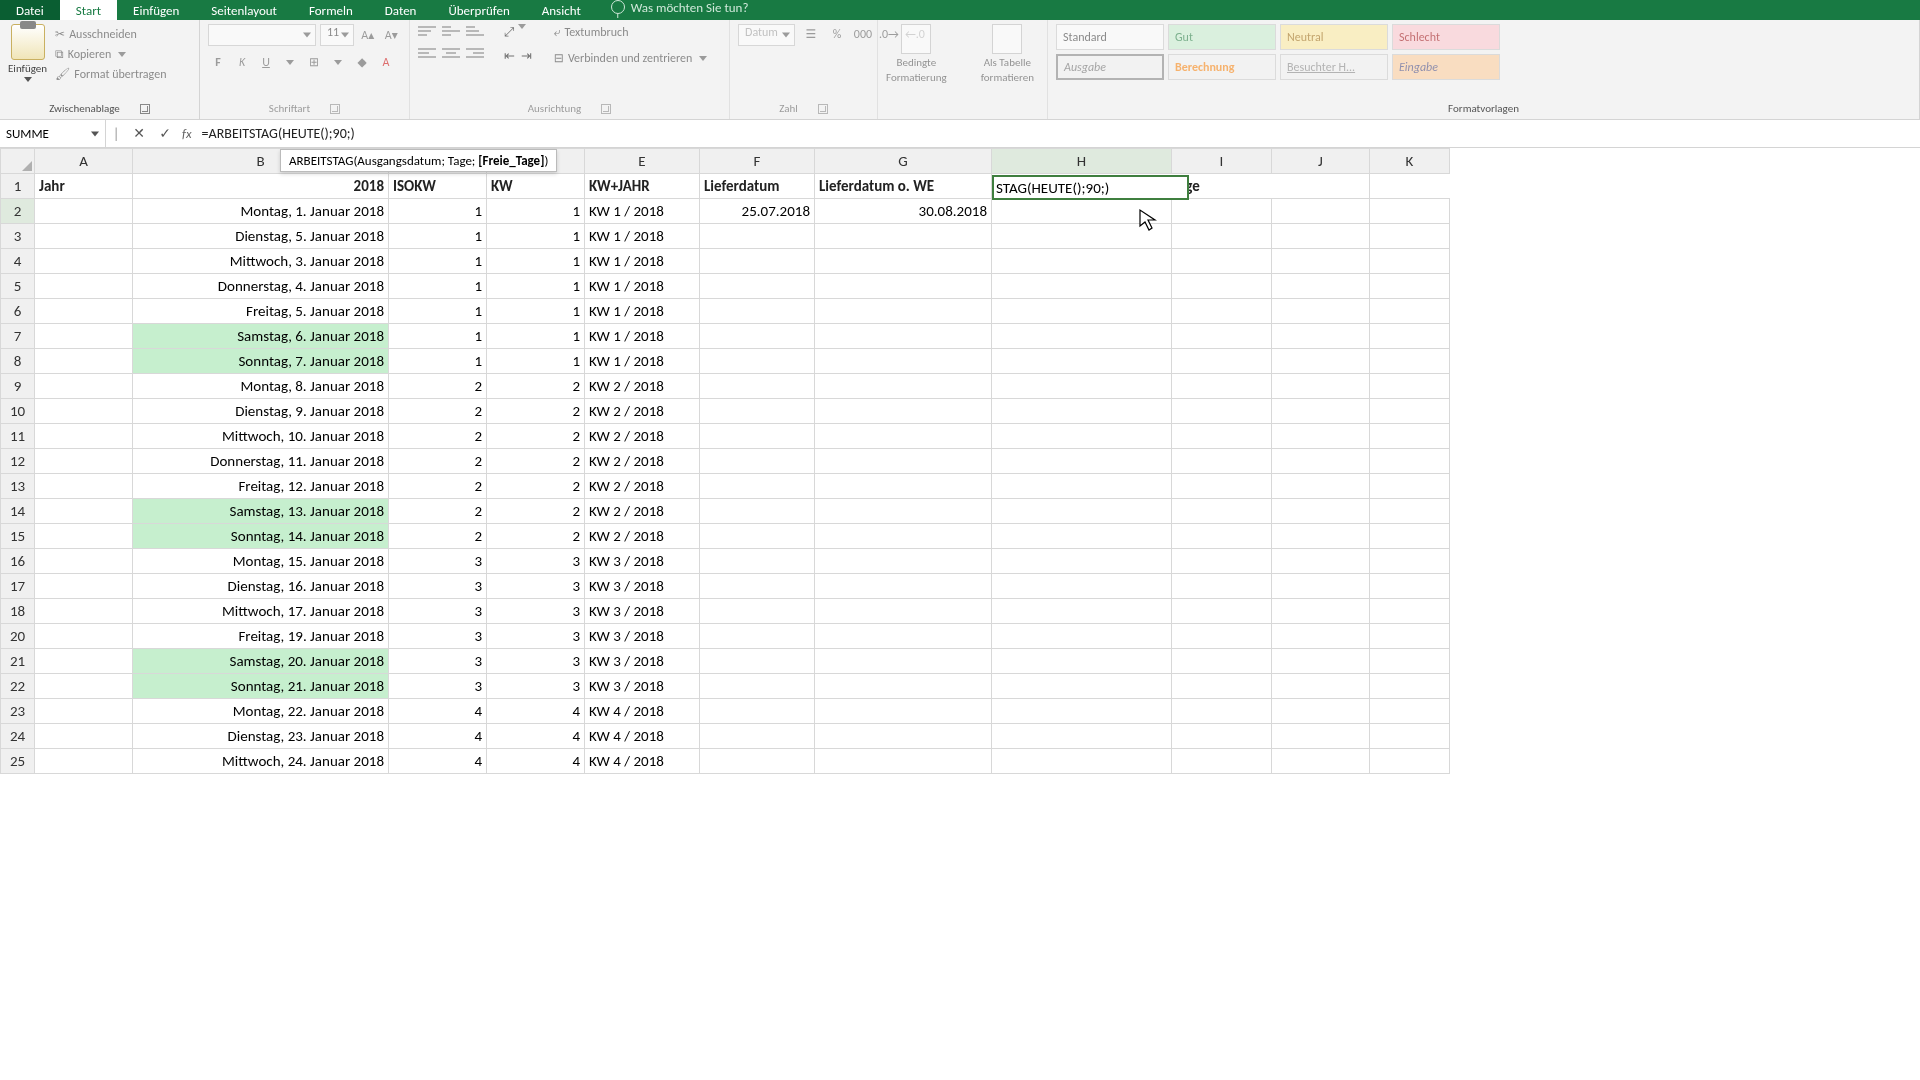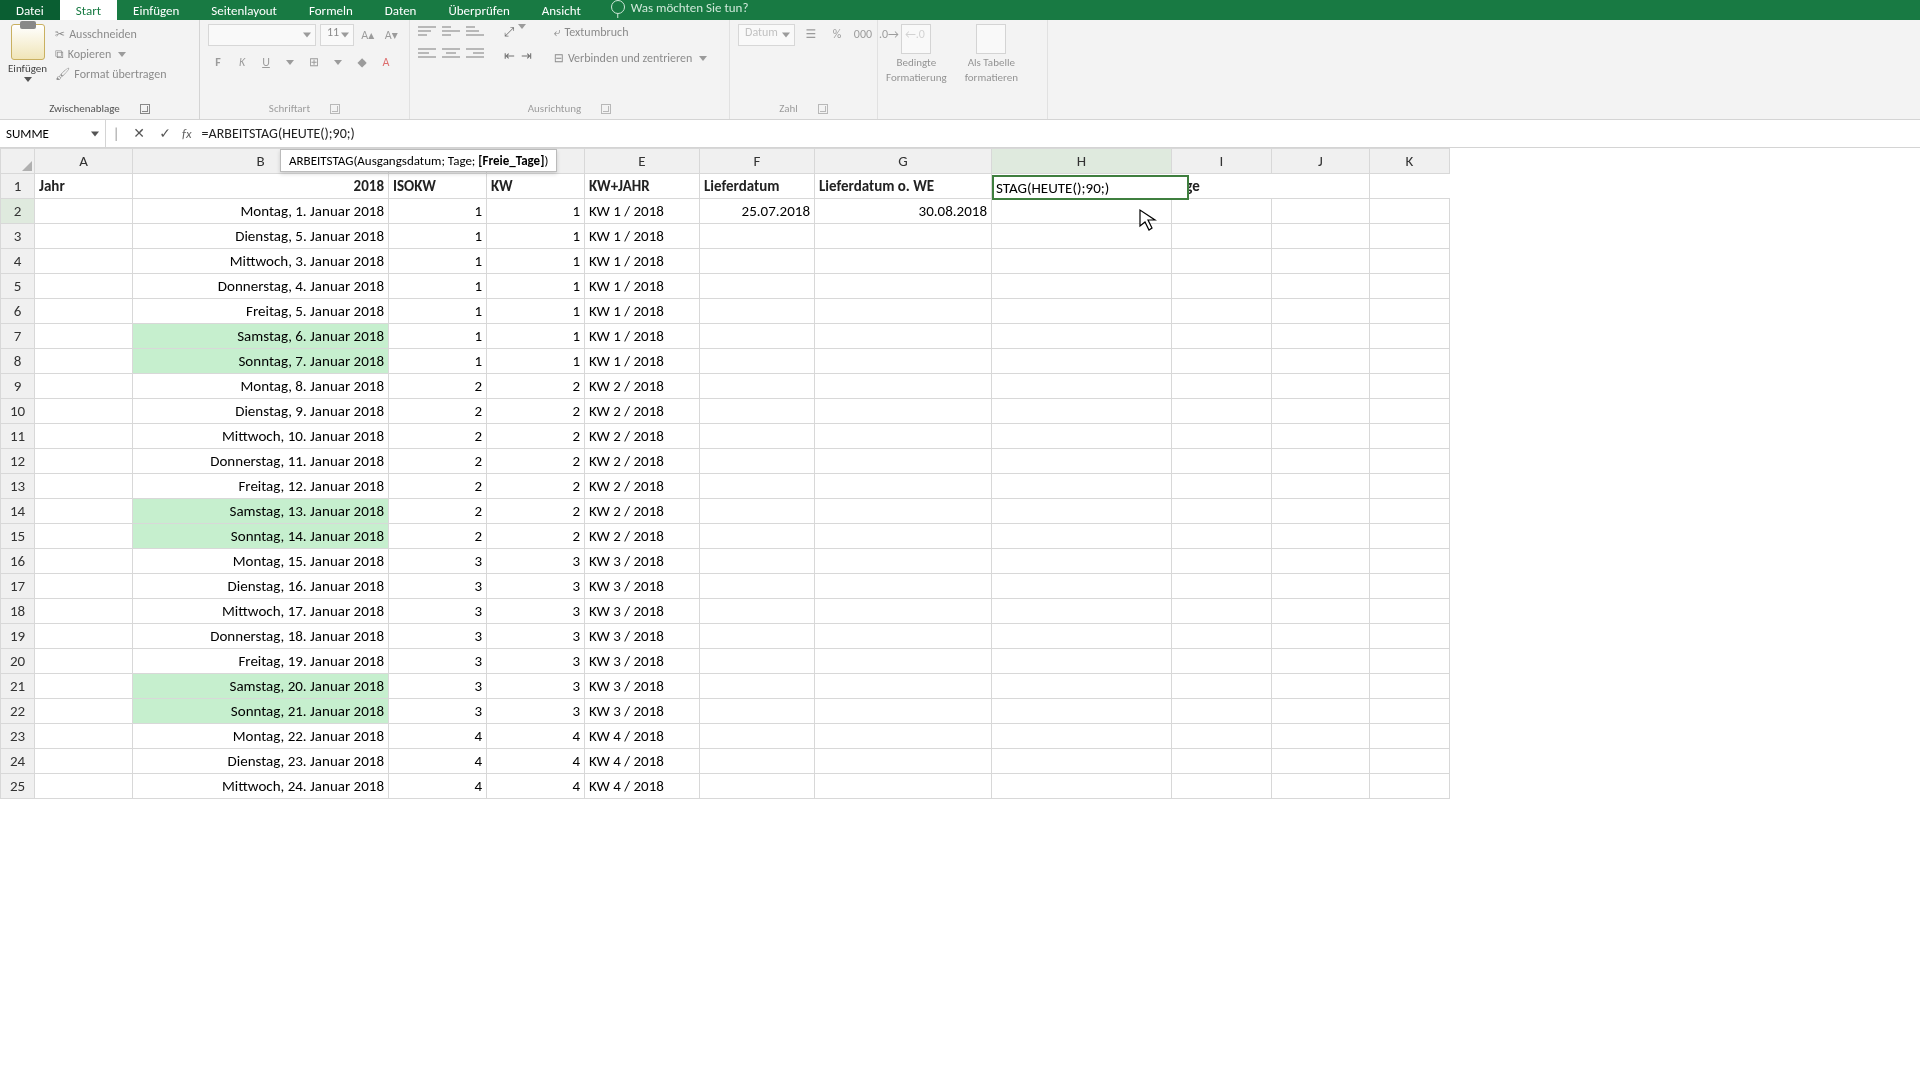--- a/index.html
+++ b/index.html
@@ -247,35 +247,50 @@
         <span class="letter-btn">←.0</span>
       </div>
     </div>
     <div class="ribbon-group-label">
         <span>Zahl</span>
         <span class="dlg-launcher"></span>
       </div>
   </div>
 
   <div class="ribbon-group disabled" style="width:170px;">
-    <div class="rg-body" style="gap:18px;">
+    <div class="rg-body" style="gap:34px;">
       <div class="btn-col">
         <div class="big-icon"></div>
         <span>Bedingte</span>
         <span>Formatierung</span>
       </div>
       <div class="btn-col">
         <div class="big-icon"></div>
         <span>Als Tabelle</span>
         <span>formatieren</span>
       </div>
     </div>
     <div></div>
   </div>
 
+  <div class="ribbon-group" style="flex:1;">
+    <div class="styles-grid disabled">
+      <div class="style-cell sc-standard">Standard</div>
+      <div class="style-cell sc-gut">Gut</div>
+      <div class="style-cell sc-neutral">Neutral</div>
+      <div class="style-cell sc-schlecht">Schlecht</div>
+      <div class="style-cell sc-ausgabe">Ausgabe</div>
+      <div class="style-cell sc-berechnung">Berechnung</div>
+      <div class="style-cell sc-besuchter">Besuchter H...</div>
+      <div class="style-cell sc-eingabe">Eingabe</div>
+    </div>
+    <div class="ribbon-group-label">
+        <span>Formatvorlagen</span>
+      </div>
+  </div>
 </div>
 
 <div class="fx-row">
   <div class="name-box">SUMME</div>
   <div class="fx-sep">│</div>
   <div class="fx-btn">✕</div>
   <div class="fx-btn">✓</div>
   <div class="fx-label">fx</div>
   <div class="formula-input">=ARBEITSTAG(HEUTE();90;)</div>
 </div>
@@ -561,34 +576,20 @@
   <td class="r">3</td>
   <td class="l">KW 3 / 2018</td>
   <td class="r"></td>
   <td class="r"></td>
   <td class="l"></td>
   <td></td>
   <td></td>
   <td></td>
         </tr>
         <tr>
-          <th class="rowhdr">19</th>
-  <td class="l"></td>
-  <td class="r">Donnerstag, 18. Januar 2018</td>
-  <td class="r">3</td>
-  <td class="r">3</td>
-  <td class="l">KW 3 / 2018</td>
-  <td class="r"></td>
-  <td class="r"></td>
-  <td class="l"></td>
-  <td></td>
-  <td></td>
-  <td></td>
-        </tr>
-        <tr>
           <th class="rowhdr">20</th>
   <td class="l"></td>
   <td class="r">Freitag, 19. Januar 2018</td>
   <td class="r">3</td>
   <td class="r">3</td>
   <td class="l">KW 3 / 2018</td>
   <td class="r"></td>
   <td class="r"></td>
   <td class="l"></td>
   <td></td>

